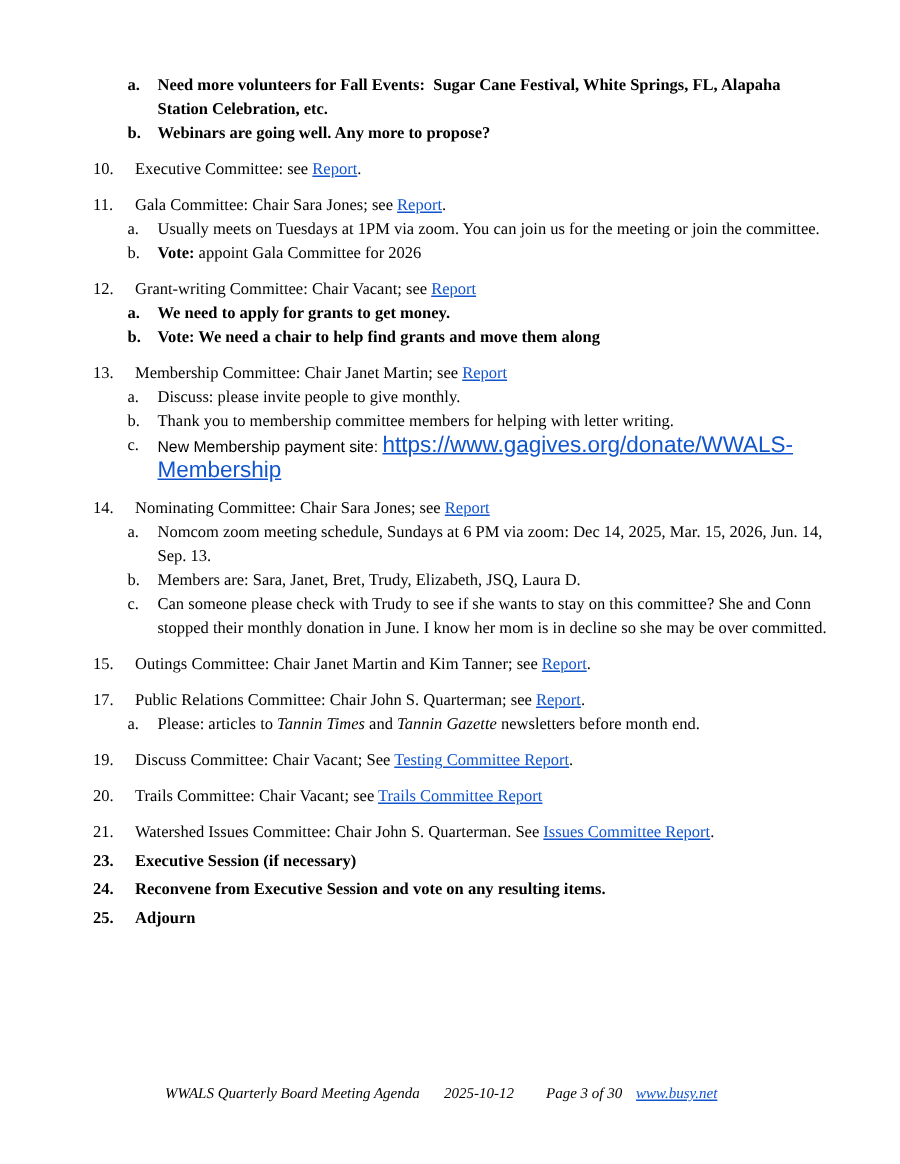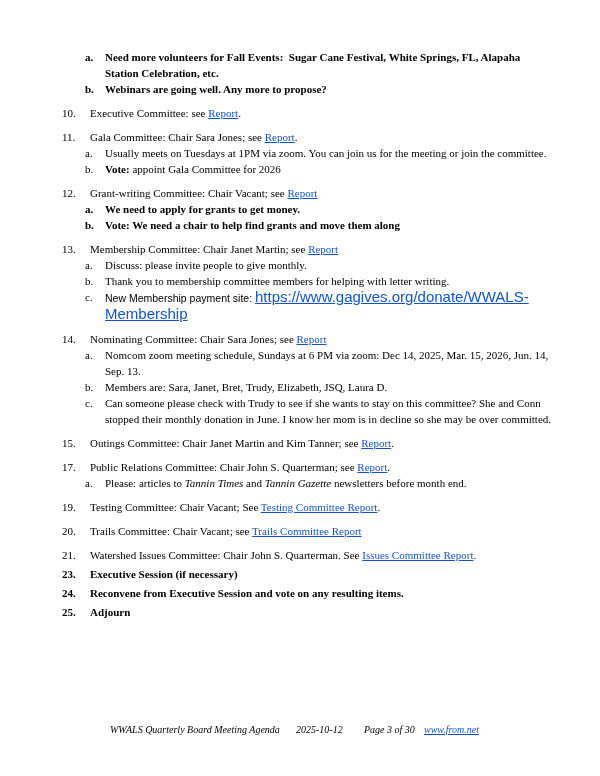--- a/index.html
+++ b/index.html
@@ -129,21 +129,21 @@
         <span class="content"><span class="seg normal">Public Relations Committee: Chair John S. Quarterman; see </span><a class="seg link" style="color: rgb(17, 85, 204);">Report</a><span class="seg normal">.</span></span>
       </div>
       <div class="line sub">
         <span class="marker">a.</span>
         <span class="content"><span class="seg normal">Please: articles to </span><span class="seg italic">Tannin Times</span><span class="seg normal"> and </span><span class="seg italic">Tannin Gazette</span><span class="seg normal"> newsletters before month end.</span></span>
       </div>
     </div>
     <div class="block">
       <div class="line main">
         <span class="marker">19.</span>
-        <span class="content"><span class="seg normal">Testing Committee: Chair Vacant; See </span><a class="seg link" style="color: rgb(17, 85, 204);">Testing Committee Report</a><span class="seg normal">.</span></span>
+        <span class="content"><span class="seg normal">Discuss Committee: Chair Vacant; See </span><a class="seg link" style="color: rgb(17, 85, 204);">Testing Committee Report</a><span class="seg normal">.</span></span>
       </div>
     </div>
     <div class="block">
       <div class="line main">
         <span class="marker">20.</span>
         <span class="content"><span class="seg normal">Trails Committee: Chair Vacant; see </span><a class="seg link" style="color: rgb(17, 85, 204);">Trails Committee Report</a></span>
       </div>
     </div>
     <div class="block">
       <div class="line main">
@@ -168,14 +168,14 @@
         <span class="marker">25.</span>
         <span class="content"><span class="seg normal">Adjourn</span></span>
       </div>
     </div>
   </div>
 
 <div class="footer">
   <span class="f-title">WWALS Quarterly Board Meeting Agenda</span>
   <span class="f-date">2025-10-12</span>
   <span class="f-page">Page 3 of 30</span>
-  <a class="f-link" style="color: rgb(17, 85, 204);">www.from.net</a>
+  <a class="f-link" style="color: rgb(17, 85, 204);">www.busy.net</a>
 </div>
 
 </body></html>

